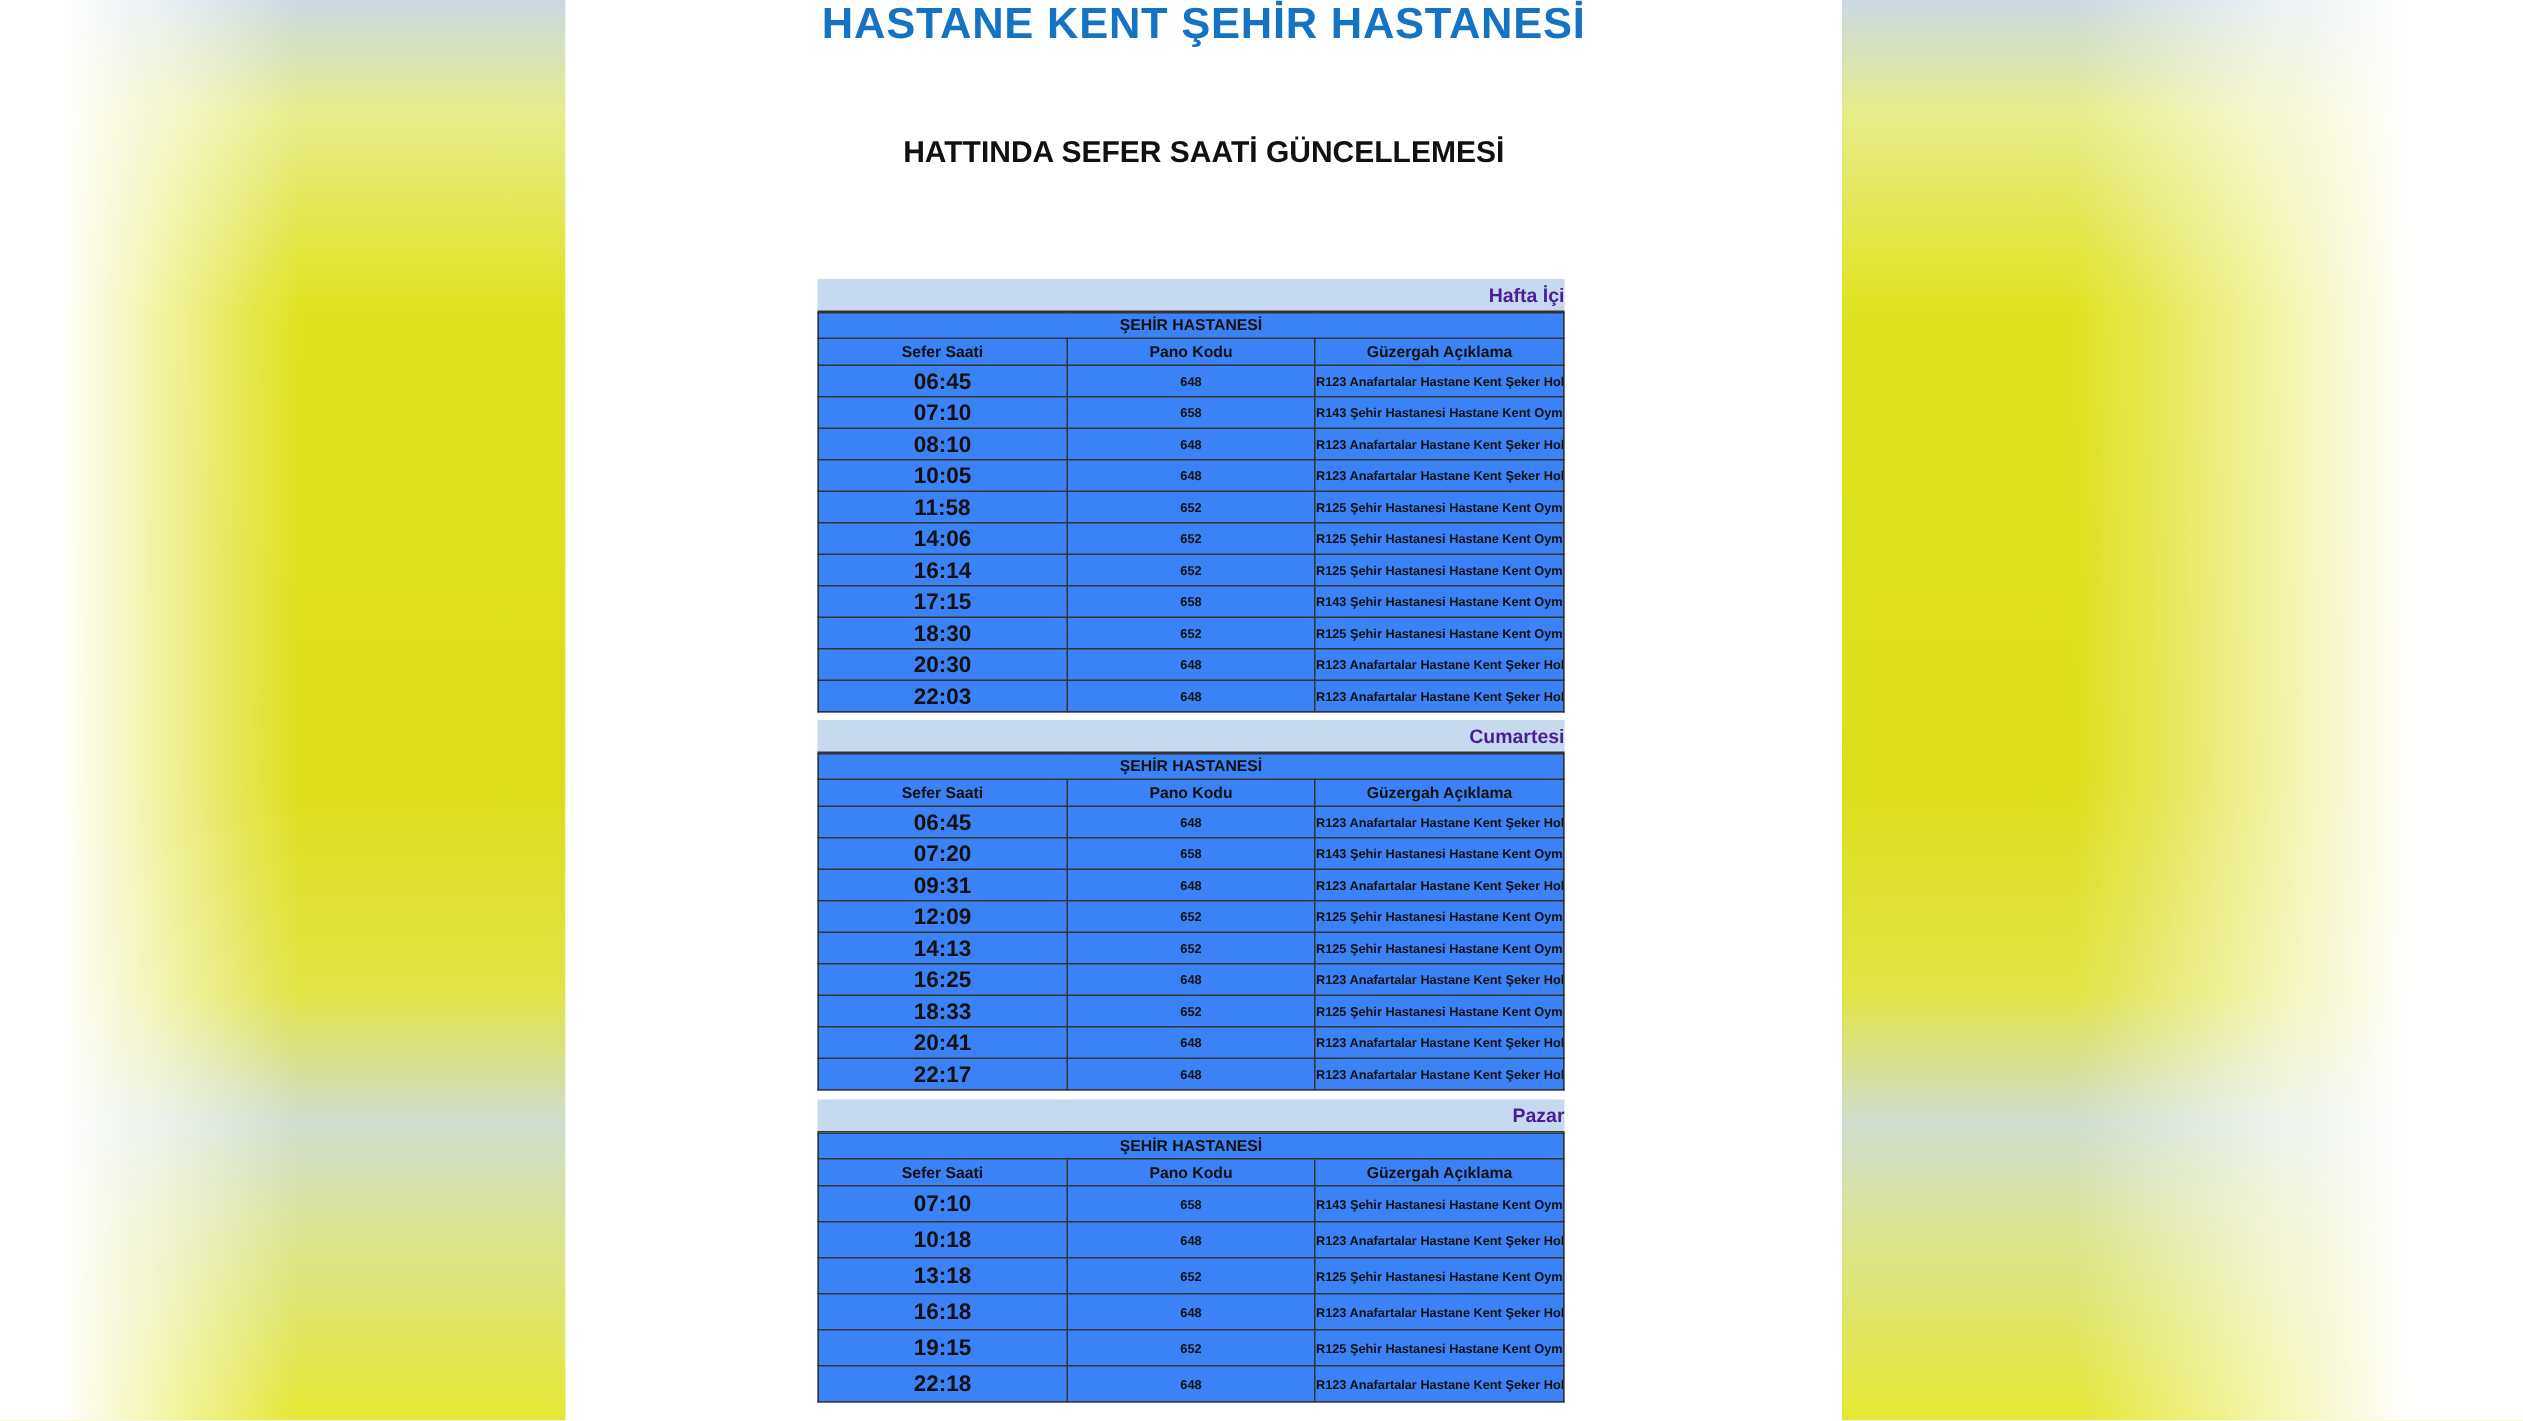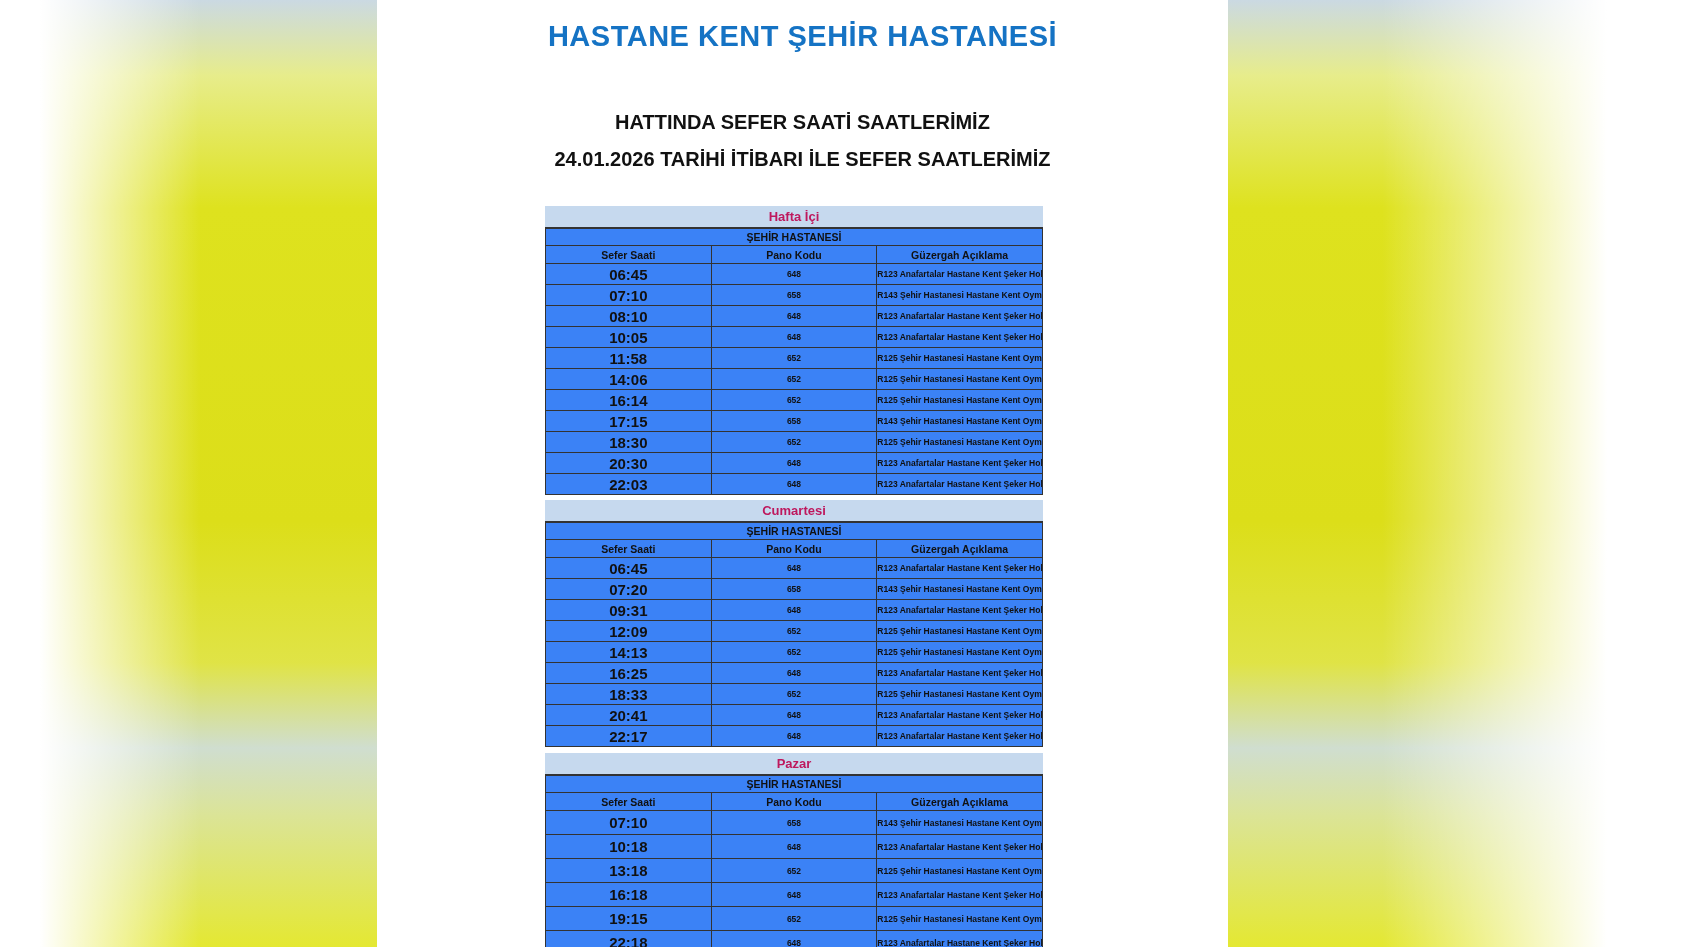--- a/index.html
+++ b/index.html
@@ -25,40 +25,39 @@
   .bg-right { left: 1228px; width: 454px; }
   .bg-left::after, .bg-right::after {
     content: ""; position: absolute; top: 0; bottom: 0; width: 200px;
   }
   .bg-left::after { left: 0; background: linear-gradient(to right, #ffffff 20%, rgba(255,255,255,0)); }
   .bg-right::after { right: 0; width: 300px; background: linear-gradient(to left, #ffffff 25%, rgba(255,255,255,0)); }
 
   .page {
     position: absolute; left: 377px; top: 0; width: 851px; height: 909px;
     background: #ffffff;
-    margin-top: 20px;
   }
   .title-blue {
     position: absolute; left: 0; width: 851px; text-align: center;
     color: #1573c4; font-weight: bold; font-size: 29px; letter-spacing: 0.5px;
   }
   .t1 { top: 0px; }
   .t2 { top: 40px; }
   .title-black {
     position: absolute; left: 0; width: 851px; text-align: center;
     color: #111; font-weight: bold; font-size: 20px;
   }
   .s1 { top: 91px; }
   .s2 { top: 128px; }
   .s3 { top: 158px; }
 
   .section { position: absolute; left: 168px; width: 498px; }
   .day-header {
-    height: 21px; background: #c6d9ee; text-align: center;
-    font-size: 13px; font-weight: bold; line-height: 21px; color: #be185d;
+    height: 21px; background: #c6d9ee; text-align: right;
+    font-size: 13px; font-weight: bold; line-height: 21px; color: #4c1d95;
     border-bottom: 1px solid #333;
   }
   table { border-collapse: collapse; width: 498px; background: #3b82f6; table-layout: fixed; }
   td, th {
     border: 1px solid #333; text-align: center; padding: 0; color: #111;
     font-family: "Liberation Sans", sans-serif;
   }
   .station-row td { font-size: 10.5px; font-weight: bold; height: 16px; }
   .col-row th { font-size: 10.5px; font-weight: bold; height: 17px; }
   .c1 { width: 66px; } .c2 { width: 67px; } .c3 { width: auto; }
@@ -73,22 +72,21 @@
   .sec3 td.time, .sec3 td.code, .sec3 td.desc { height: 23px; }
 </style>
 </head>
 <body>
 
 <div class="bg-side bg-left"></div>
 <div class="bg-side bg-right"></div>
 
 <div class="page">
   <div class="title-blue t1">HASTANE KENT ŞEHİR HASTANESİ</div>
-  <div class="title-black s1">HATTINDA SEFER SAATİ SAATLERİMİZ</div>
-  <div class="title-black s2">24.01.2026 TARİHİ İTİBARI İLE SEFER SAATLERİMİZ</div>
+  <div class="title-black s1">HATTINDA SEFER SAATİ GÜNCELLEMESİ</div>
 
   <div class="section sec1">
       <div class="day-header">Hafta İçi</div>
       <table>
         <tbody>
           <tr class="station-row">
             <td colspan="3">ŞEHİR HASTANESİ</td>
           </tr>
           <tr class="col-row">
             <th class="c1">Sefer Saati</th>

